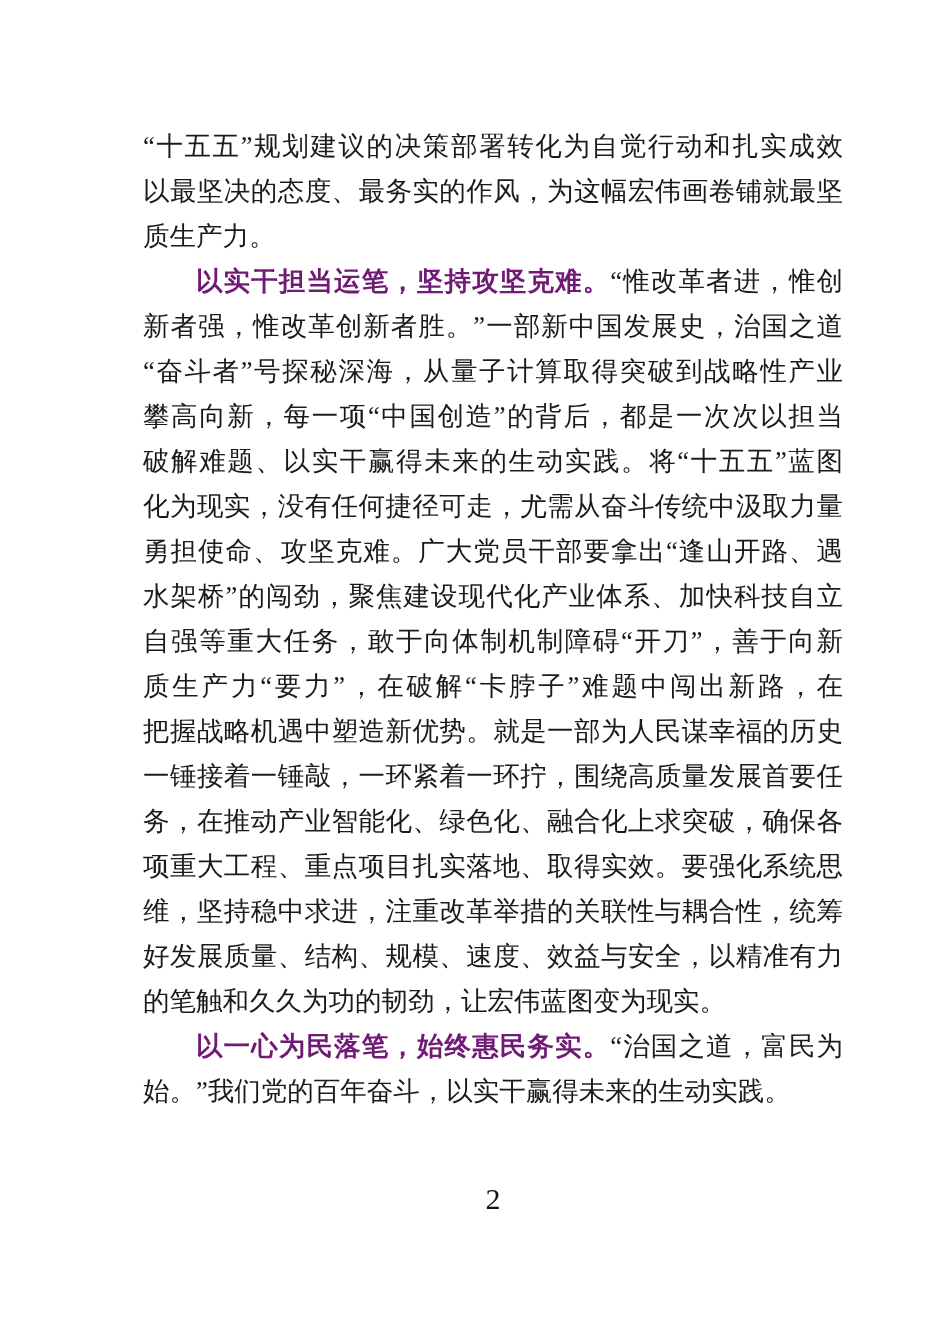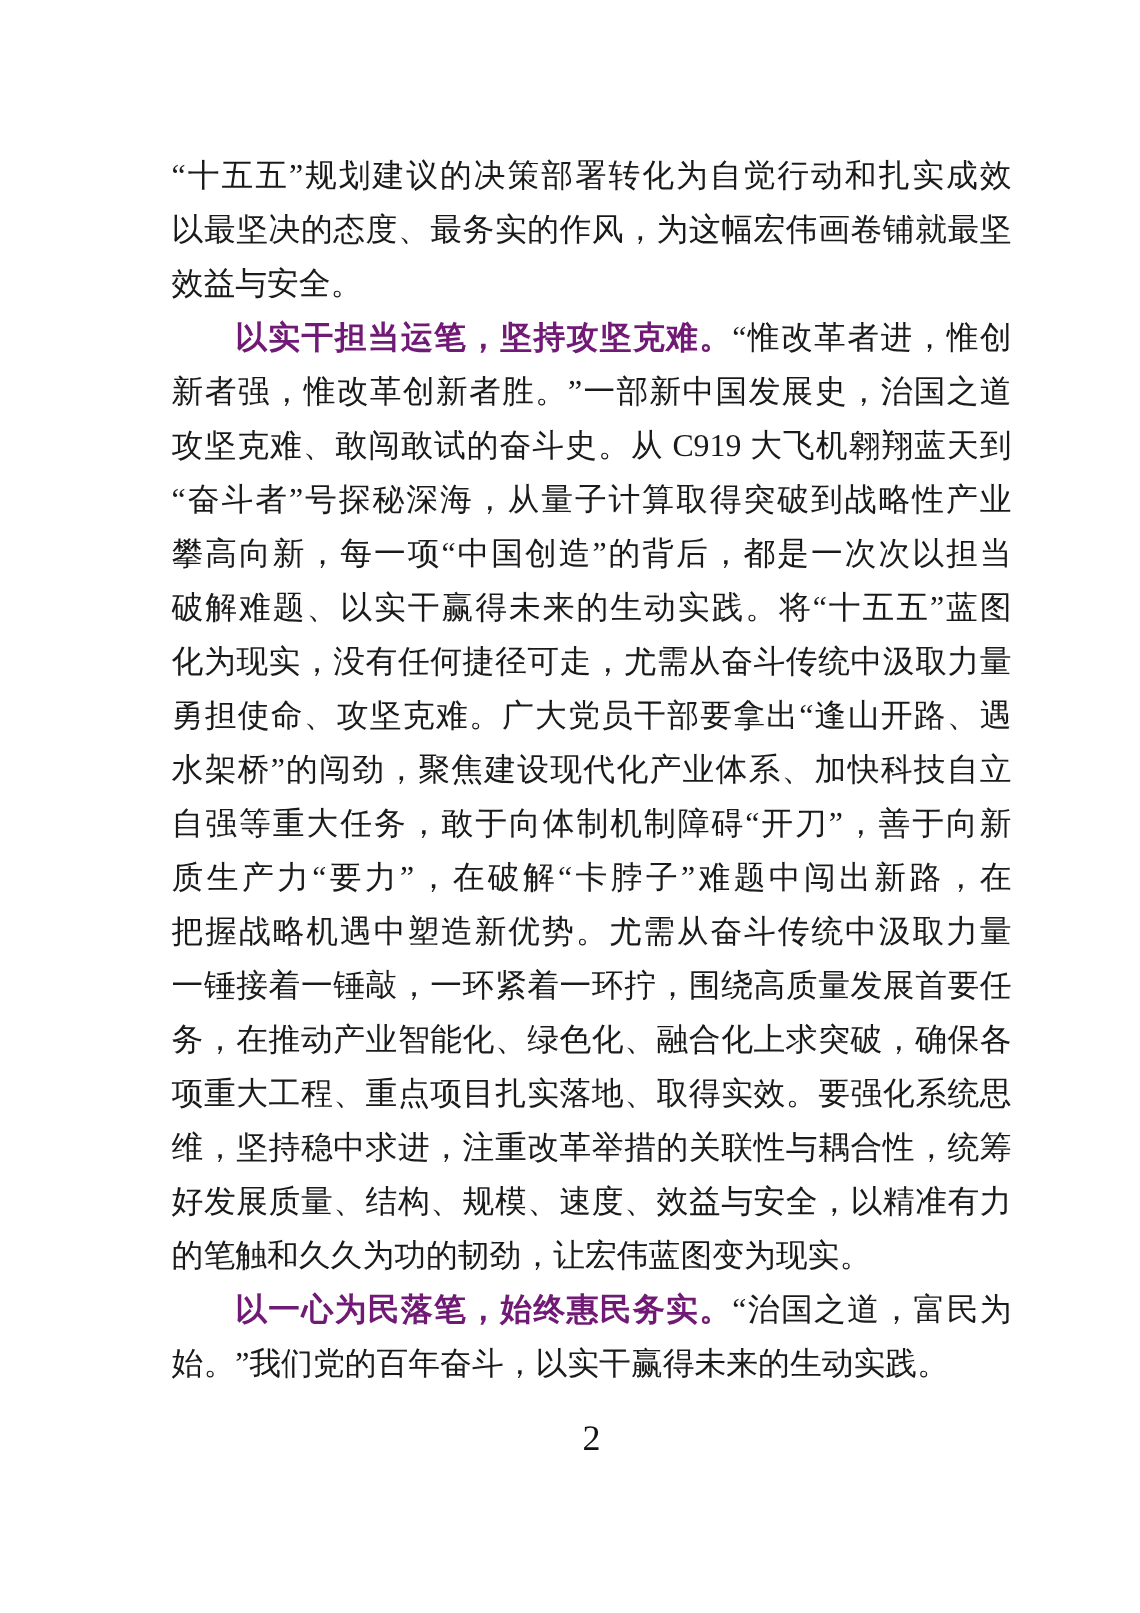--- a/index.html
+++ b/index.html
@@ -61,33 +61,32 @@
     font-family: "Liberation Serif", "DejaVu Serif", serif;
   }
 </style>
 </head>
 <body>
 
 <div class="page">
   <div class="text-block">
       <div class="line"><span class="seg-regular">“十五五”规划建议的决策部署转化为自觉行动和扎实成效</span></div>
       <div class="line"><span class="seg-regular">以最坚决的态度、最务实的作风，为这幅宏伟画卷铺就最坚</span></div>
-      <div class="line last"><span class="seg-regular">效益与安全。</span></div>
+      <div class="line last"><span class="seg-regular">质生产力。</span></div>
       <div class="line indent"><span class="seg-bold">以实干担当运笔，坚持攻坚克难。</span><span class="seg-kaiti">“惟改革者进，惟创</span></div>
       <div class="line"><span class="seg-kaiti">新者强，惟改革创新者胜。”</span><span class="seg-regular">一部新中国发展史，治国之道</span></div>
-      <div class="line"><span class="seg-regular">攻坚克难、敢闯敢试的奋斗史。从 C919 大飞机翱翔蓝天到</span></div>
       <div class="line"><span class="seg-regular">“奋斗者”号探秘深海，从量子计算取得突破到战略性产业</span></div>
       <div class="line"><span class="seg-regular">攀高向新，每一项“中国创造”的背后，都是一次次以担当</span></div>
       <div class="line"><span class="seg-regular">破解难题、以实干赢得未来的生动实践。将“十五五”蓝图</span></div>
       <div class="line"><span class="seg-regular">化为现实，没有任何捷径可走，尤需从奋斗传统中汲取力量</span></div>
       <div class="line"><span class="seg-regular">勇担使命、攻坚克难。广大党员干部要拿出“逢山开路、遇</span></div>
       <div class="line"><span class="seg-regular">水架桥”的闯劲，聚焦建设现代化产业体系、加快科技自立</span></div>
       <div class="line"><span class="seg-regular">自强等重大任务，敢于向体制机制障碍“开刀”，善于向新</span></div>
       <div class="line"><span class="seg-regular">质生产力“要力”，在破解“卡脖子”难题中闯出新路，在</span></div>
-      <div class="line"><span class="seg-regular">把握战略机遇中塑造新优势。尤需从奋斗传统中汲取力量</span></div>
+      <div class="line"><span class="seg-regular">把握战略机遇中塑造新优势。就是一部为人民谋幸福的历史</span></div>
       <div class="line"><span class="seg-regular">一锤接着一锤敲，一环紧着一环拧，围绕高质量发展首要任</span></div>
       <div class="line"><span class="seg-regular">务，在推动产业智能化、绿色化、融合化上求突破，确保各</span></div>
       <div class="line"><span class="seg-regular">项重大工程、重点项目扎实落地、取得实效。要强化系统思</span></div>
       <div class="line"><span class="seg-regular">维，坚持稳中求进，注重改革举措的关联性与耦合性，统筹</span></div>
       <div class="line"><span class="seg-regular">好发展质量、结构、规模、速度、效益与安全，以精准有力</span></div>
       <div class="line last"><span class="seg-regular">的笔触和久久为功的韧劲，让宏伟蓝图变为现实。</span></div>
       <div class="line indent"><span class="seg-bold">以一心为民落笔，始终惠民务实。</span><span class="seg-kaiti">“治国之道，富民为</span></div>
       <div class="line last"><span class="seg-kaiti">始。”</span><span class="seg-regular">我们党的百年奋斗，以实干赢得未来的生动实践。</span></div>
     </div>
   <div class="page-number">2</div>

